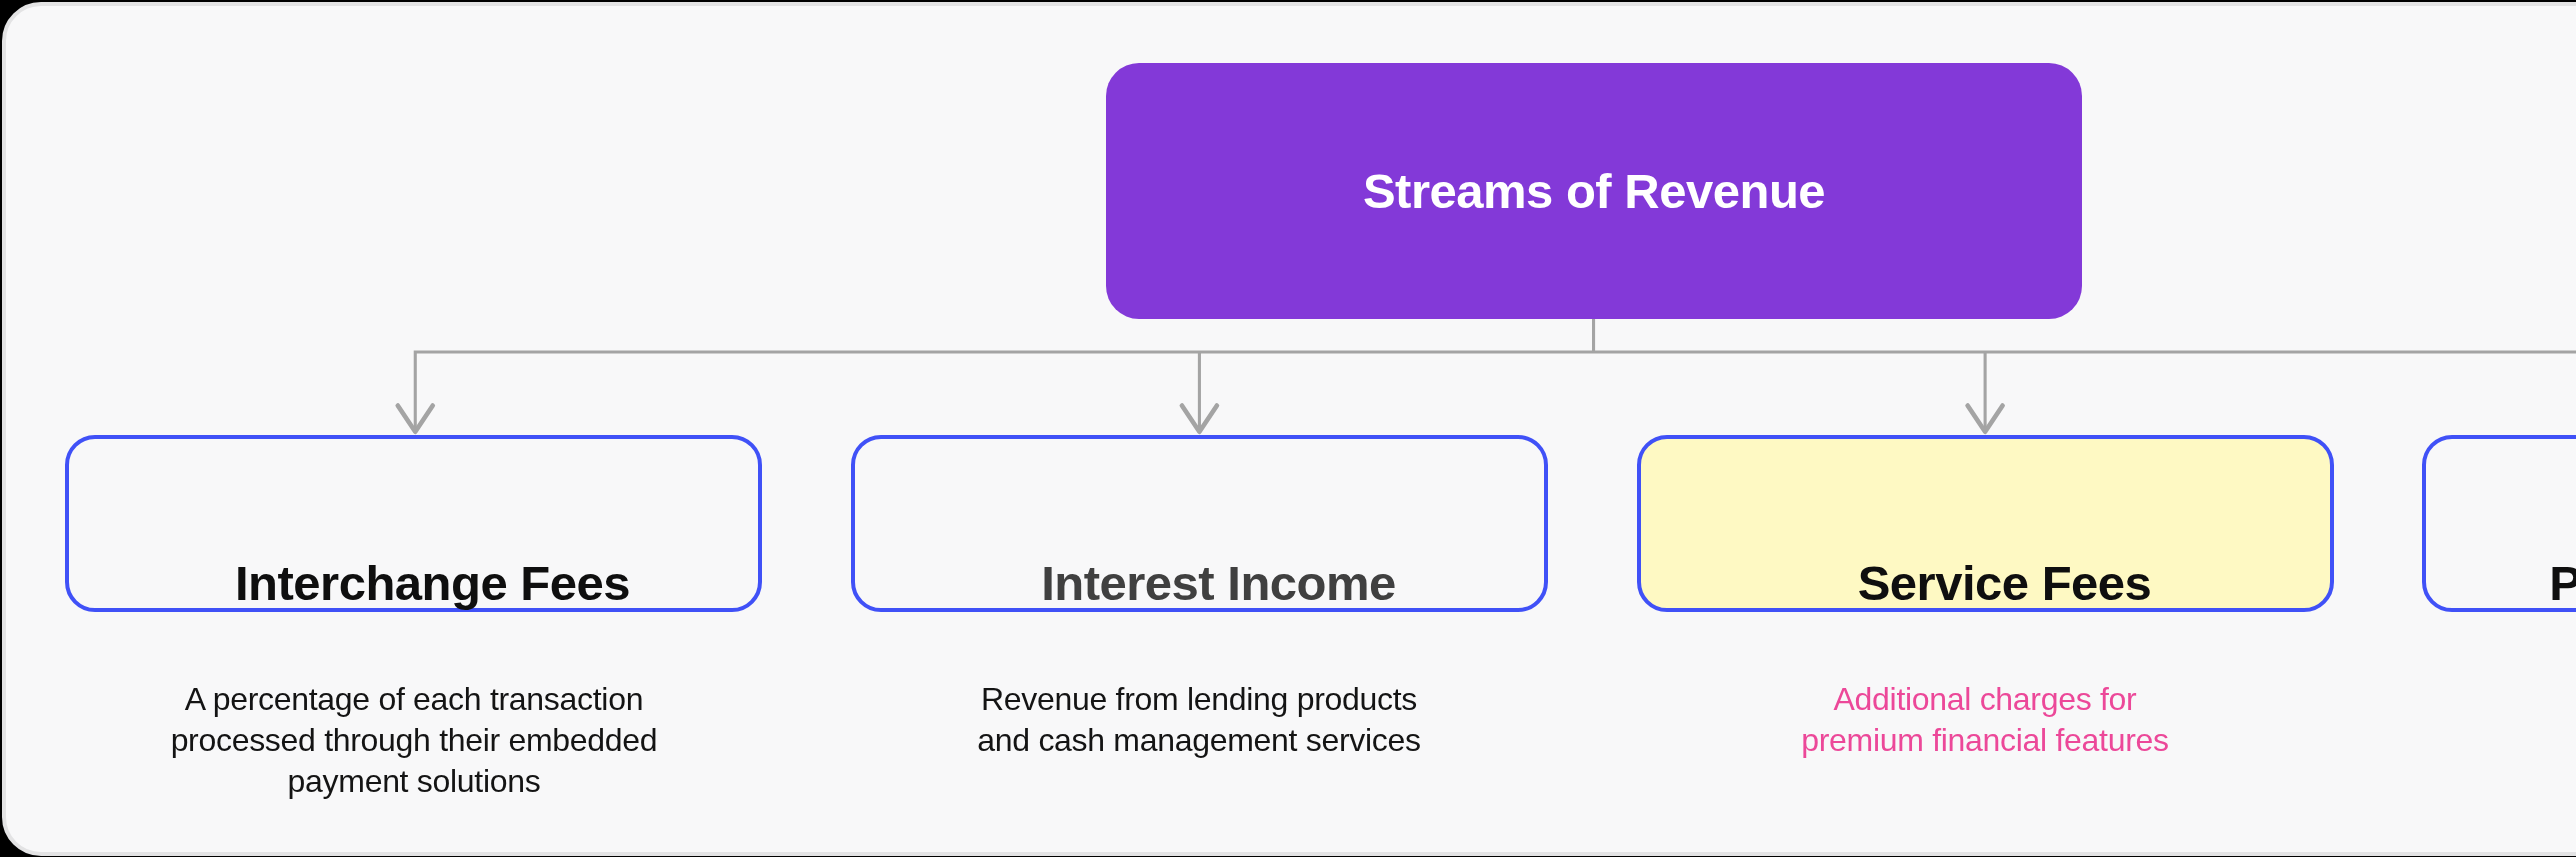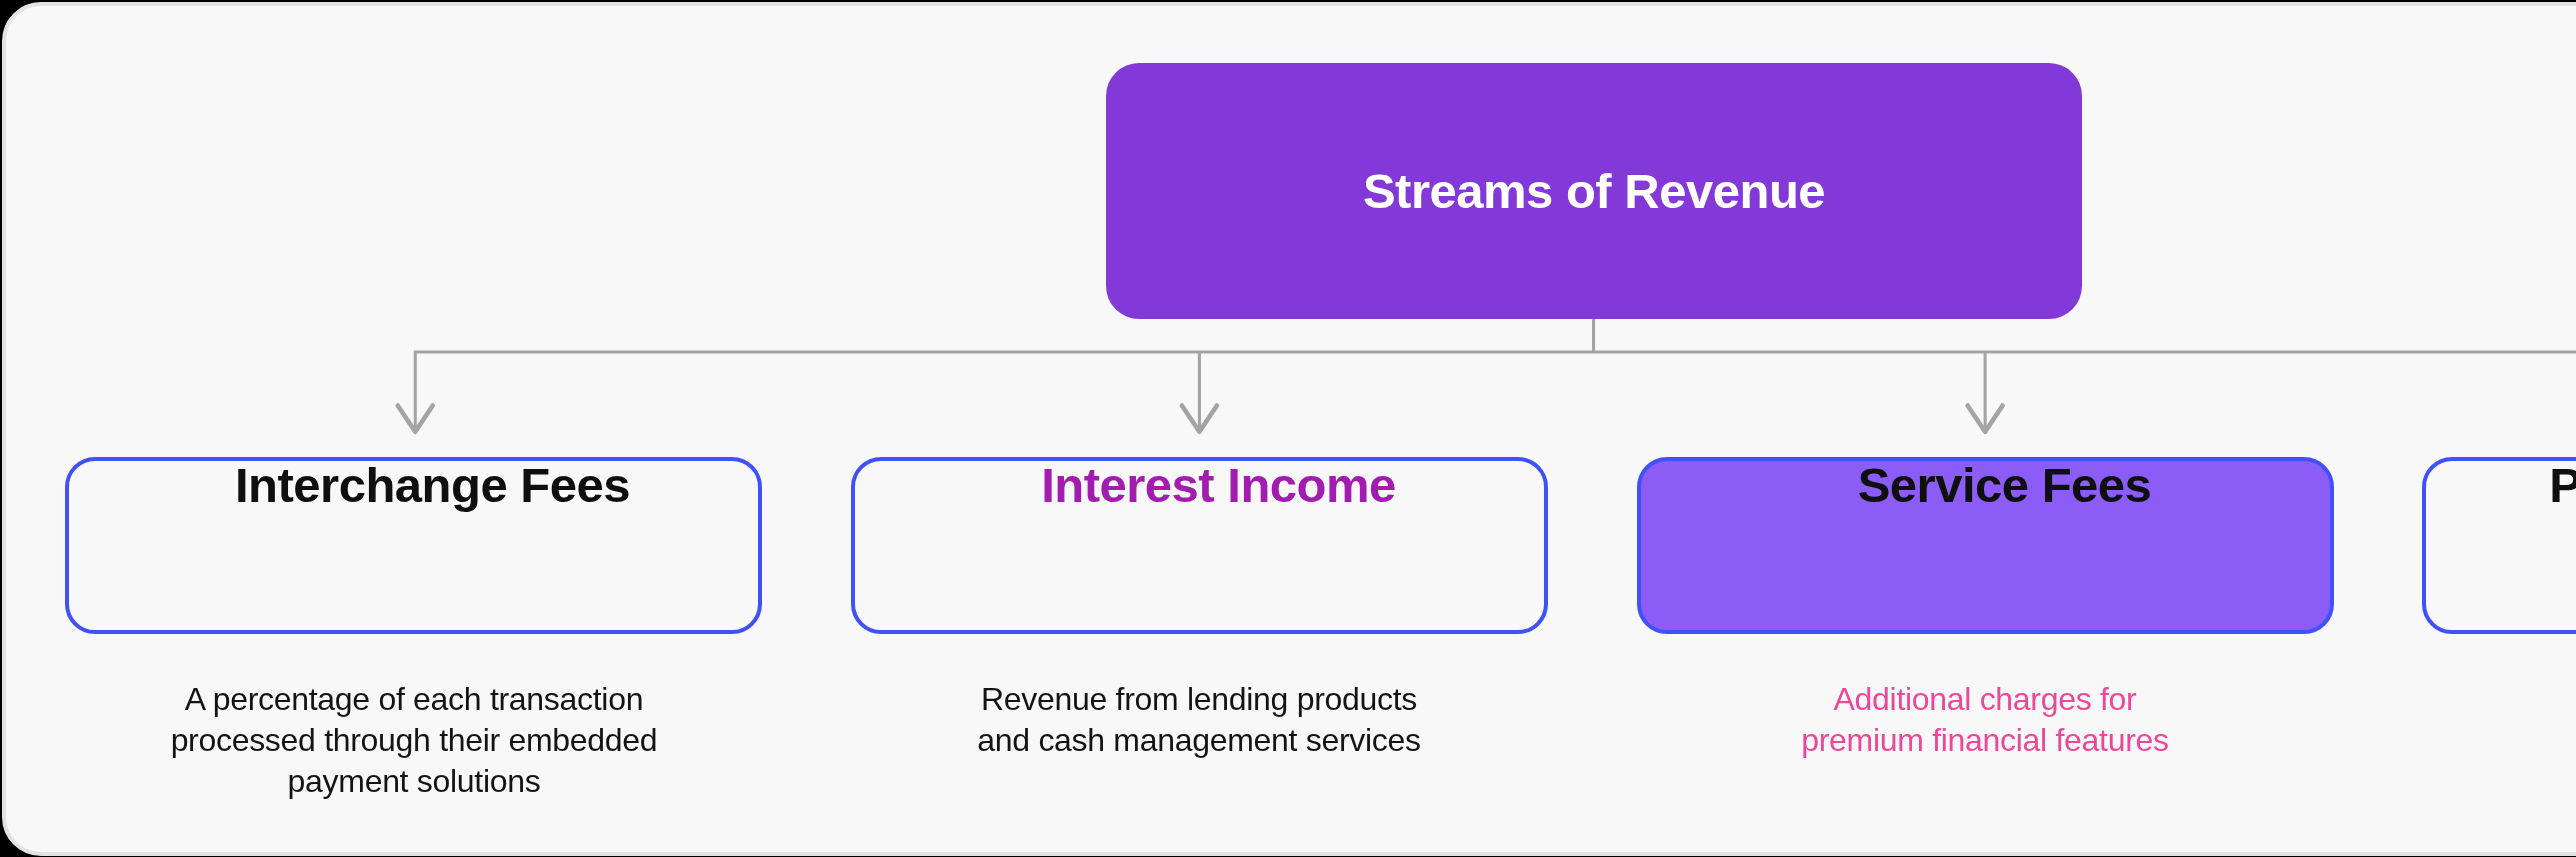--- a/index.html
+++ b/index.html
@@ -38,28 +38,28 @@
   }
   .root-node .label {
     color: #ffffff;
     font-size: 49px;
     font-weight: 700;
     letter-spacing: -0.5px;
     line-height: 1;
   }
   .branch-node {
     position: absolute;
-    top: 457px;
+    top: 435px;
     width: 697px; height: 177px;
     box-sizing: border-box;
     border: 4.6px solid #4051f7;
     border-radius: 30px;
     background: #f8f8f9;
     display: flex;
-    align-items: flex-start;
+    align-items: flex-end;
     justify-content: center;
     padding-left: 38px;
   }
   .branch-node .label {
     color: #0f0f0f;
     font-size: 49px;
     font-weight: 700;
     letter-spacing: -0.5px;
     line-height: 1;
     text-align: center;
@@ -101,23 +101,23 @@
   </svg>
 
   <div class="root-node" style="background-color: rgb(131, 57, 216);">
     <span class="label" style="color: rgb(255, 255, 255);">Streams of Revenue</span>
   </div>
 
   <div class="branch-node node-1" style="border-color: rgb(64, 81, 247); background-color: rgb(248, 248, 249);">
     <span class="label" style="color: rgb(15, 15, 15);">Interchange Fees</span>
   </div>
   <div class="branch-node node-2" style="border-color: rgb(64, 81, 247); background-color: rgb(248, 248, 249);">
-    <span class="label" style="color: #a21caf;">Interest Income</span>
+    <span class="label" style="color: #404040;">Interest Income</span>
   </div>
-  <div class="branch-node node-3" style="border-color: rgb(64, 81, 247); background-color: #8b5cf6;">
+  <div class="branch-node node-3" style="border-color: rgb(64, 81, 247); background-color: #fef9c3;">
     <span class="label" style="color: rgb(15, 15, 15);">Service Fees</span>
   </div>
   <div class="branch-node node-4" style="border-color: rgb(64, 81, 247); background-color: rgb(248, 248, 249);">
     <span class="label" style="color: rgb(15, 15, 15);">Partnership Revenue</span>
   </div>
 
   <div class="desc desc-2" style="color: rgb(20, 20, 20);">Revenue from lending products
 and cash management services</div>
   <div class="desc desc-1" style="color: rgb(20, 20, 20);">A percentage of each transaction
 processed through their embedded

